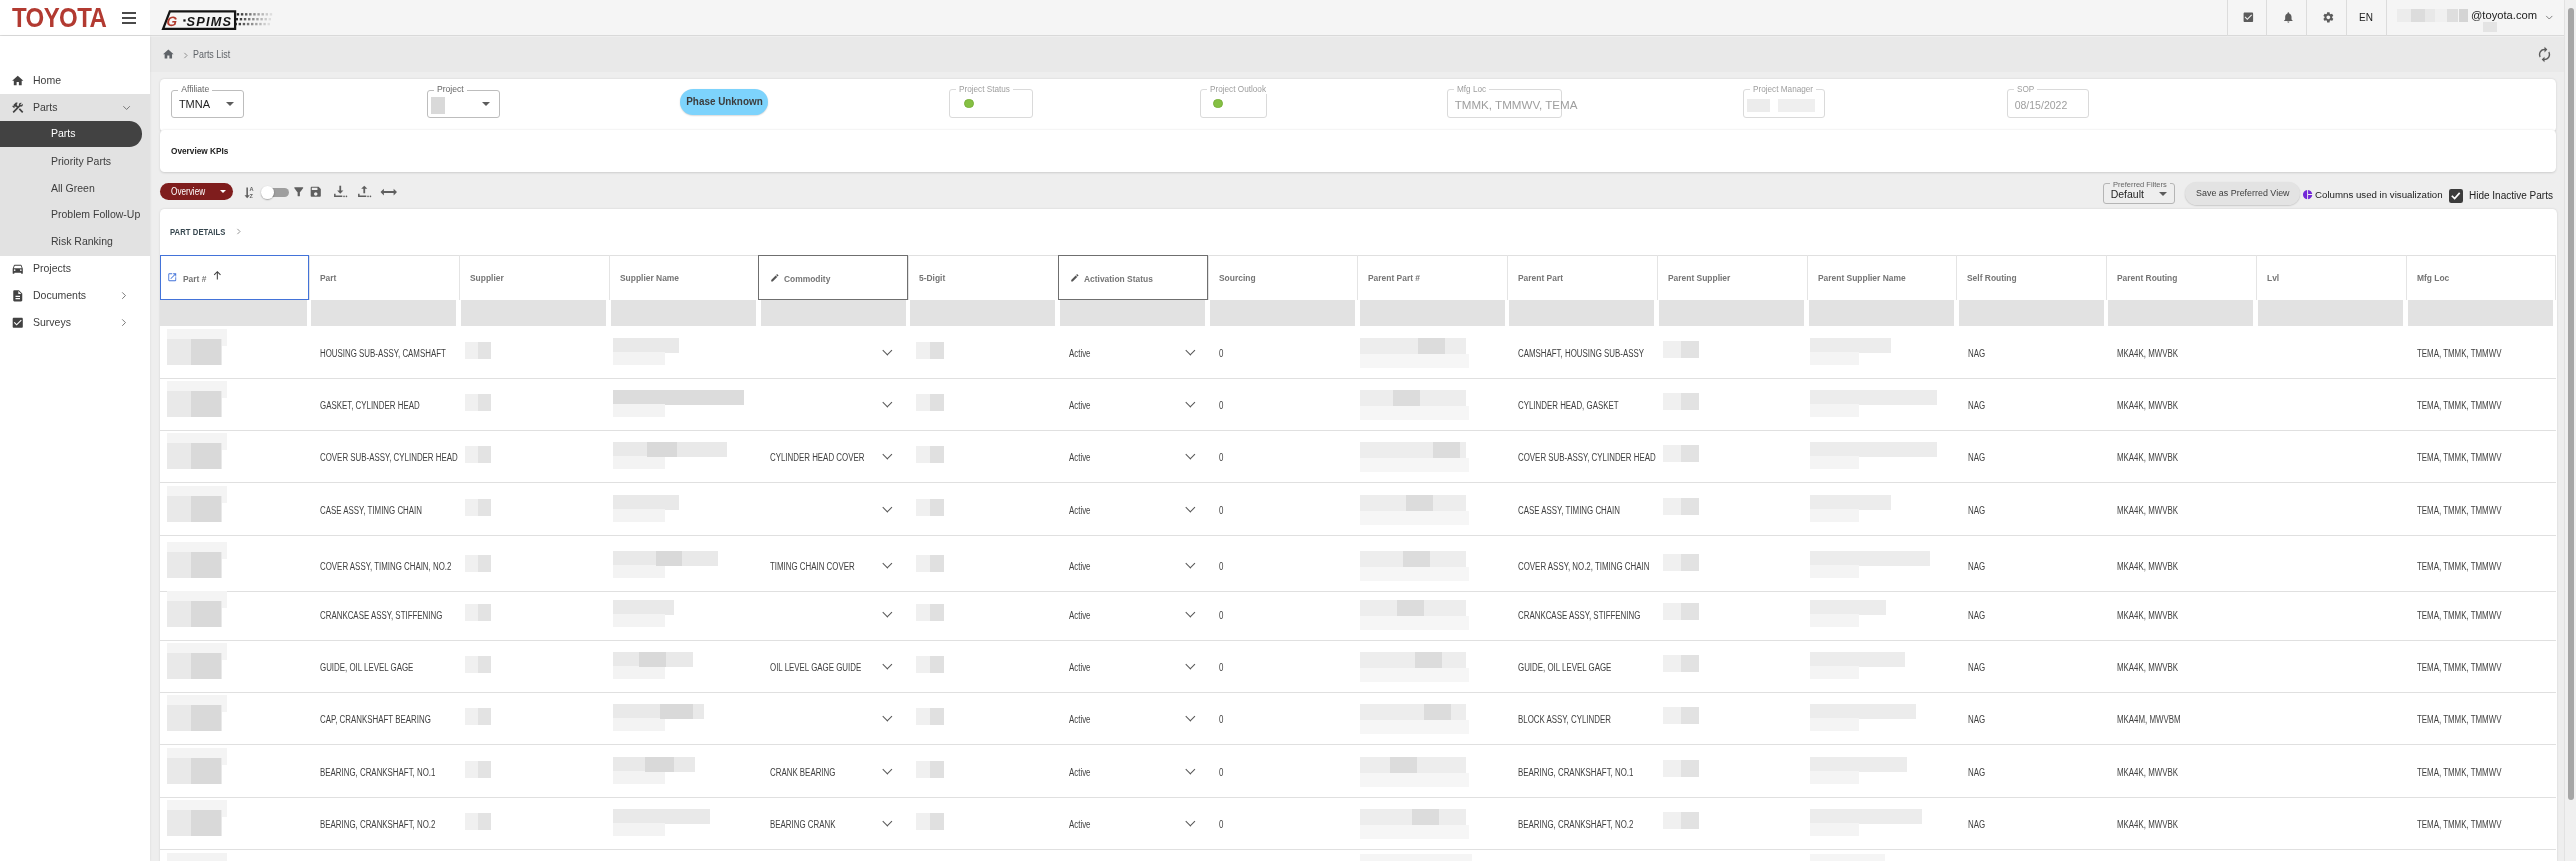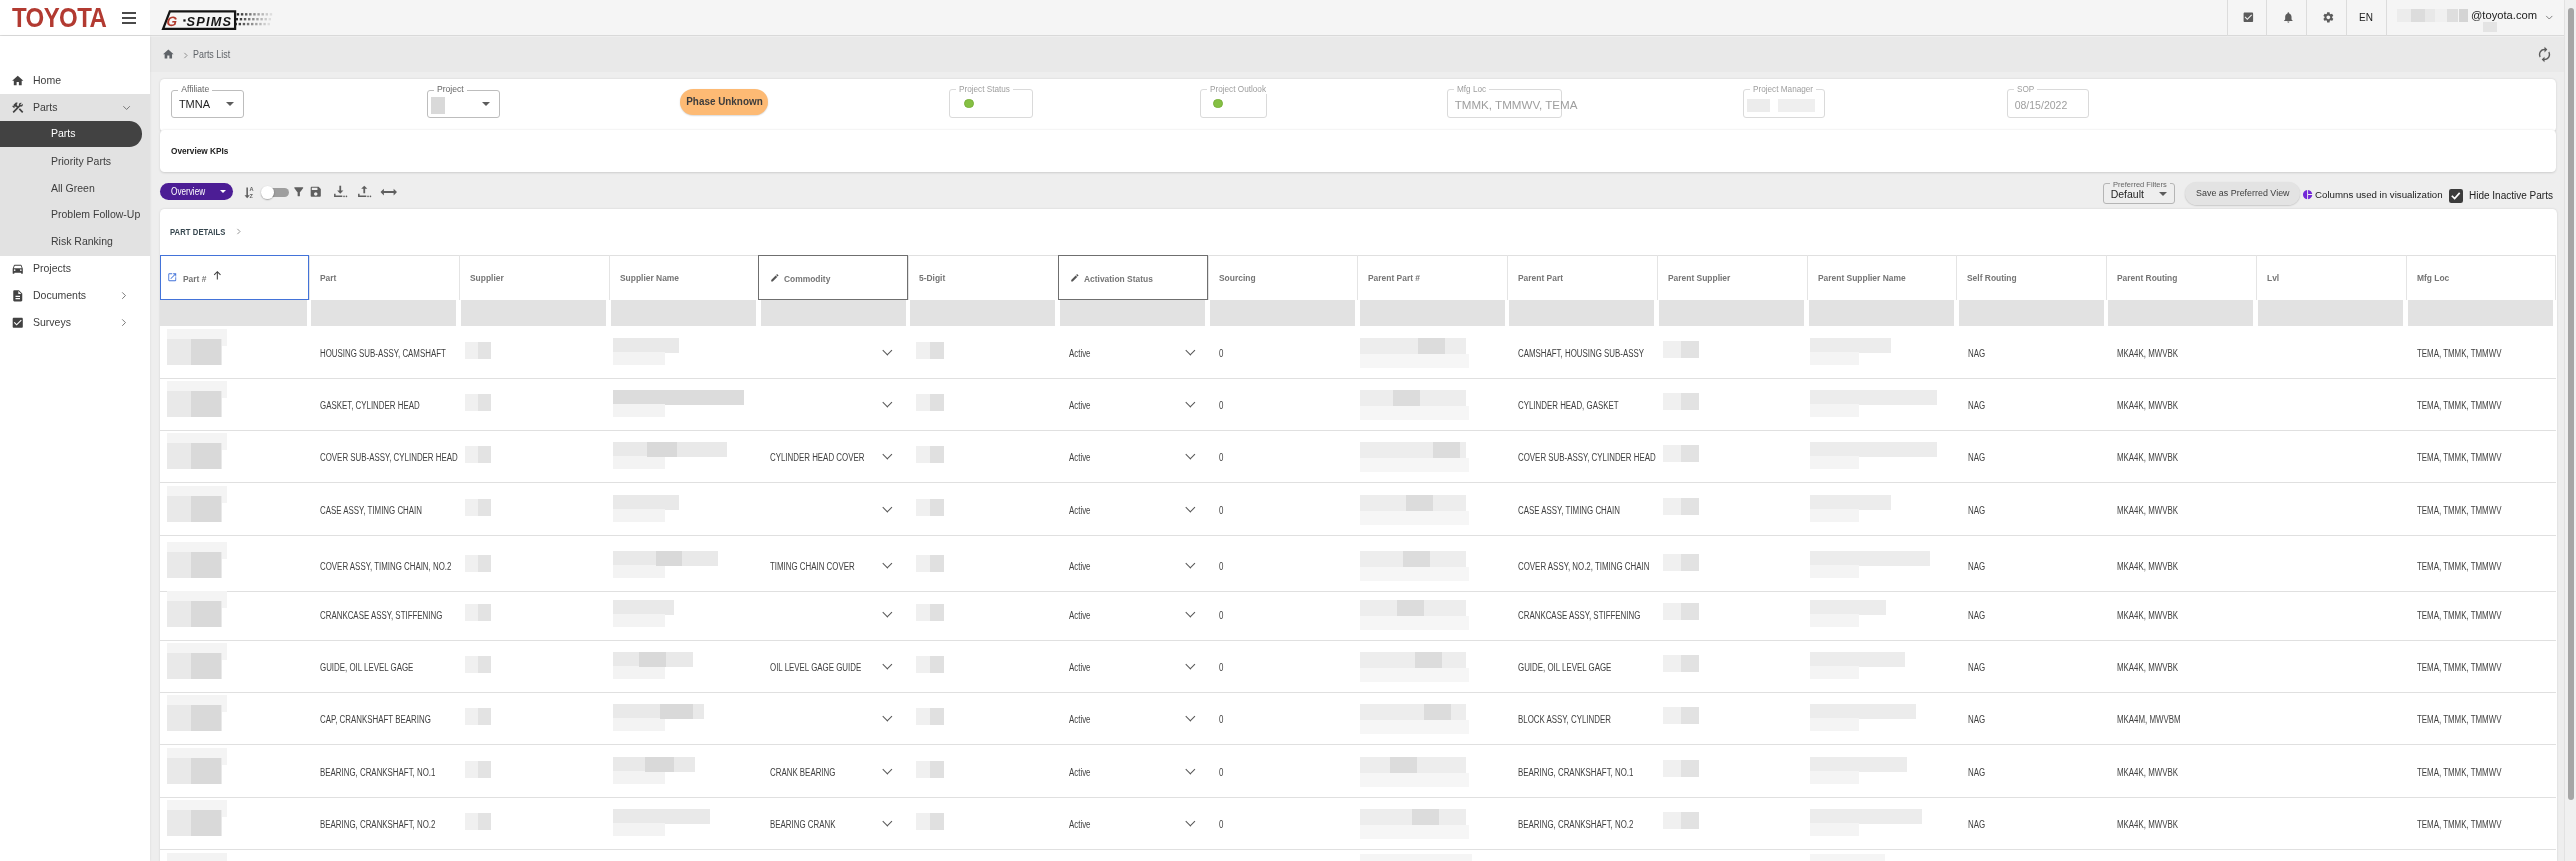--- a/index.html
+++ b/index.html
@@ -237,21 +237,21 @@
   <div class="ofield" style="left:11.2px; top:10.5px; width:73px; height:28px;">
     <span class="olabel">Affiliate</span>
     <span class="oval" style="left:6.7px; font-size:11px;">TMNA</span>
     <div class="selarrow" style="right:9px; top:11.2px;"></div>
   </div>
   <div class="ofield" style="left:267px; top:10.5px; width:73px; height:28px;">
     <span class="olabel">Project</span>
     <div class="rd" style="left:3px; top:6px; width:13.5px; height:17px; background:#d9d9d9;"></div>
     <div class="selarrow" style="right:9px; top:11.2px;"></div>
   </div>
-  <div class="abs" style="left:520px; top:9.7px; width:88px; height:26px; background:#fdba74; border-radius:13.5px; box-shadow:0 0.7px 1.5px rgba(0,0,0,0.18); text-align:center;">
+  <div class="abs" style="left:520px; top:9.7px; width:88px; height:26px; background:#7dd3fc; border-radius:13.5px; box-shadow:0 0.7px 1.5px rgba(0,0,0,0.18); text-align:center;">
     <span style="display:inline-block; margin-top:6.7px; font-size:11px; font-weight:bold; color:#3c3c3c; transform:scaleX(0.9);">Phase Unknown</span>
   </div>
   <div class="ofield dis" style="left:789px; top:9.7px; width:84px; height:29px;">
     <span class="olabel dis">Project Status</span>
     <div class="gdot" style="left:14.2px; top:9px;"></div>
   </div>
   <div class="ofield dis" style="left:1040px; top:9.7px; width:67px; height:29px;">
     <span class="olabel dis">Project Outlook</span>
     <div class="gdot" style="left:12px; top:9px;"></div>
   </div>
@@ -268,21 +268,21 @@
     <span class="olabel dis">SOP</span>
     <span class="oval dis" style="top:9px; left:6.7px; font-size:10.5px;">08/15/2022</span>
   </div>
   <div class="abs" style="left:2109px; top:15.7px; font-size:9.4px; color:#212121;margin-top:36px;">76 Parts / 43 Suppliers</div>
 </div>
 <div class="card" id="kpicard" style="left:160px; top:130px; width:2396px; height:42px;">
   <div class="abs" style="left:10.5px; top:15px; font-size:9.4px; font-weight:bold; color:#212121; transform:scaleX(0.88); transform-origin:left top;">Overview KPIs</div>
 </div>
 
 <div id="toolbar" class="abs" style="left:0; top:0; width:2576px; height:0;">
-  <div class="abs" style="left:160px; top:183px; width:73px; height:17px; background:#4c1d95; border-radius:9px;">
+  <div class="abs" style="left:160px; top:183px; width:73px; height:17px; background:#7f1d1d; border-radius:9px;">
     <span style="position:absolute; left:10.5px; top:3px; font-size:10px; color:#fff; transform:scaleX(0.82); transform-origin:left top;">Overview</span>
     <div class="selarrow" style="right:7.5px; top:6.7px; border-top-color:#fff; border-left-width:3.7px; border-right-width:3.7px; border-top-width:3.7px;"></div>
   </div>
 
   <svg class="abs" style="left:242px; top:185px;" width="15" height="15" viewBox="0 0 24 24" fill="#5f5f5f">
     <path d="M7 4h2.5v12.5h3L8.25 21 4 16.5h3z"></path>
     <text x="12" y="9.5" font-size="9" font-weight="bold" font-family="Liberation Sans">A</text>
     <text x="12" y="20" font-size="9" font-weight="bold" font-family="Liberation Sans">Z</text>
   </svg>
 

